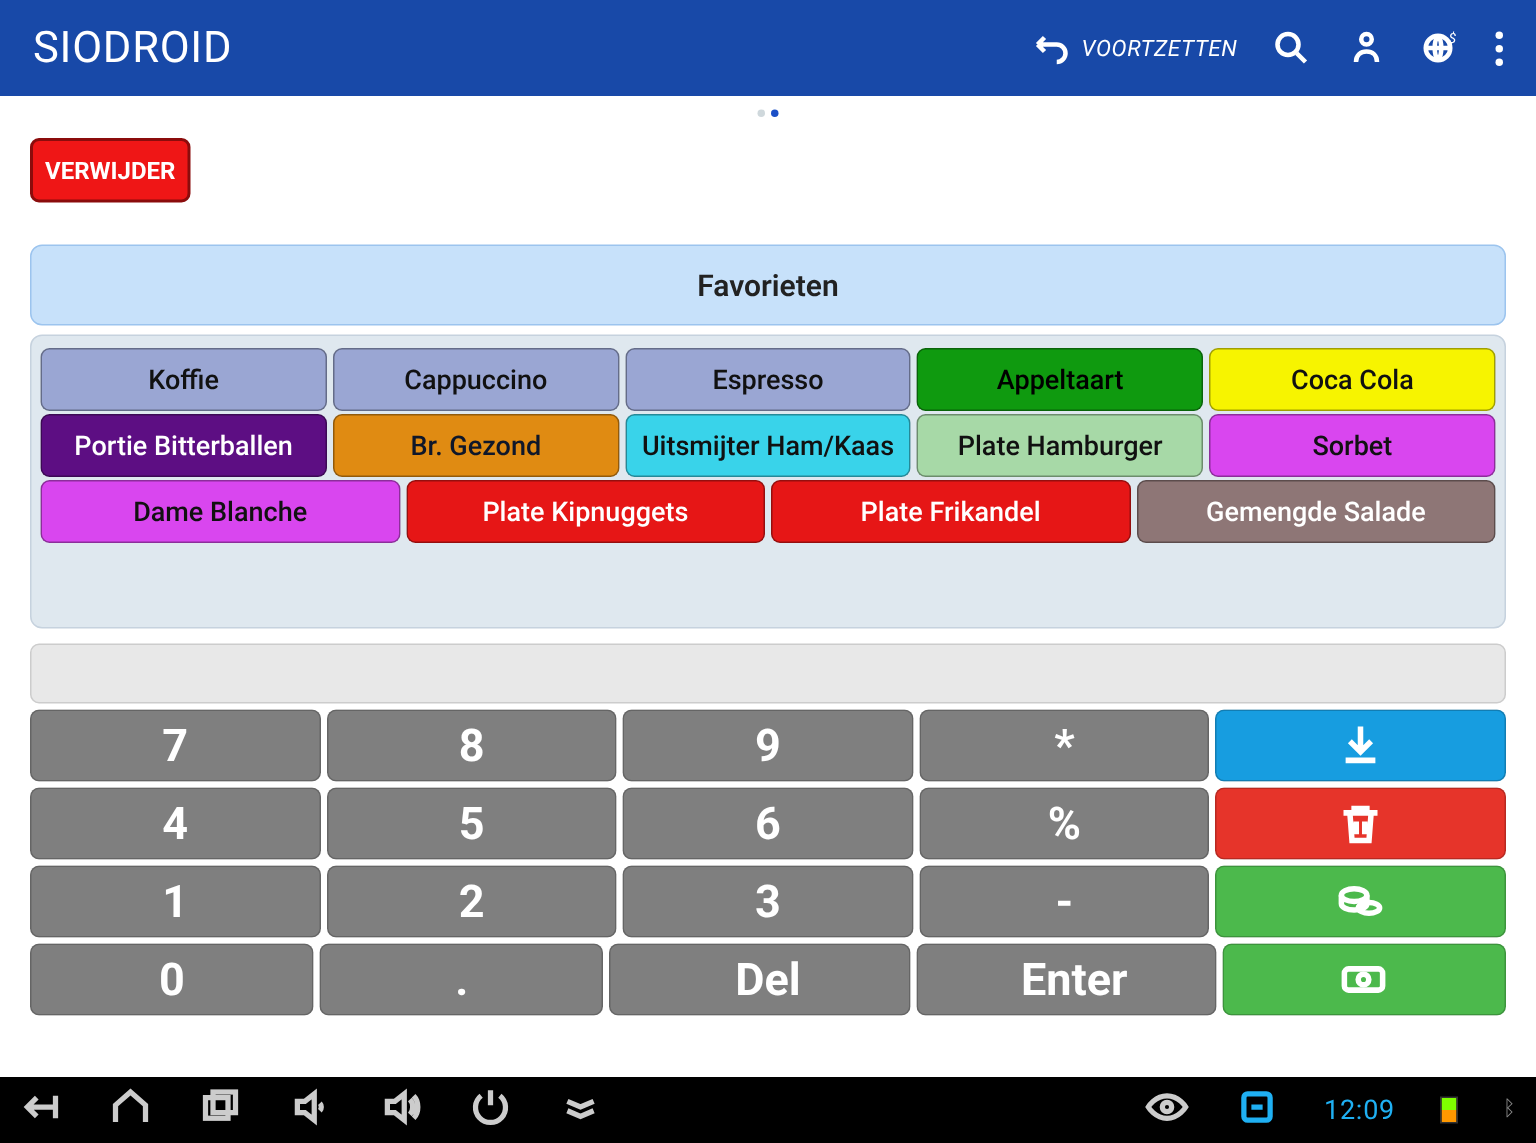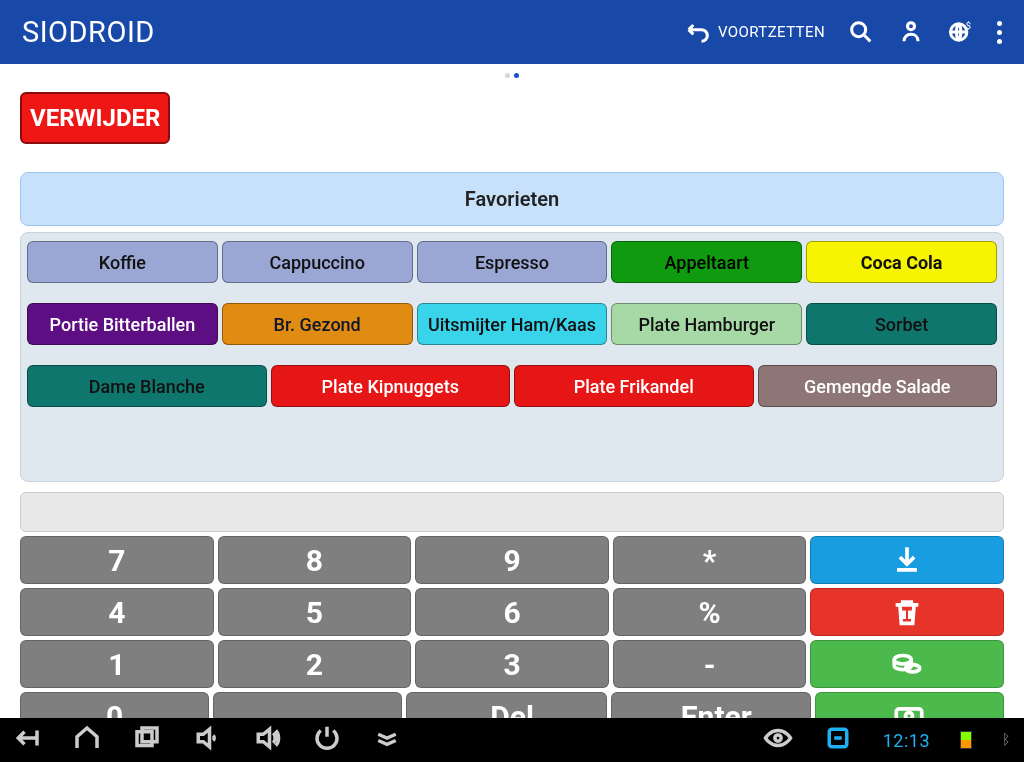--- a/index.html
+++ b/index.html
@@ -7,72 +7,72 @@
 
   
   .appbar {
     height: 64px; width: 100%;
     background: #1849a8;
     display: flex; align-items: center;
     color: #fff; padding: 0 22px;
   }
   .appbar .title { font-size: 29px; letter-spacing: .5px; flex: 0 0 auto; }
   .appbar .spacer { flex: 1 1 auto; }
-  .appbar .action { display: flex; align-items: center; cursor: pointer; margin-left: 22px; }
+  .appbar .action { display: flex; align-items: center; cursor: pointer; margin-left: 22px; font-style: italic; }
   .appbar .action-label { font-size: 15px; margin-left: 6px; letter-spacing: .4px; }
   .appbar svg { width: 28px; height: 28px; stroke: #fff; fill: none; stroke-width: 2.6; }
   .appbar .dots { display:flex; flex-direction:column; gap:4px; }
   .appbar .dots span { width:5px; height:5px; border-radius:50%; background:#fff; }
 
   
   .page-dots { height: 18px; display:flex; justify-content:center; align-items:center; gap:4px; margin-top:2px;}
   .page-dots span { width:5px; height:5px; border-radius:50%; }
   .page-dots .off { background:#cfd8dc; }
   .page-dots .on  { background:#1b50c7; }
 
   
   .content { padding: 0 10px; }
 
   .btn-delete-wrap { padding: 8px 10px 4px; }
   .btn-delete {
-    background:#ef1616; color:#fff; font-size:24px; font-weight:700;
+    background:#ef1616; color:#fff; font-size:16px; font-weight:700;
     padding: 10px 8px; border:2px solid #8b0c0c; border-radius:6px;
     display:inline-block;
   }
 
   .fav-header {
     margin: 24px 10px 6px;
     background:#c7e1fa; border:1px solid #9cc4ee; border-radius:8px;
     text-align:center; font-size:20px; font-weight:600; color:#222;
     padding: 14px 0;
   }
 
   .product-panel {
     margin: 0 10px; background:#dfe8ef; border:1px solid #c6d2de; border-radius:8px;
     padding: 8px 6px 54px;
     position:relative;
   }
-  .product-row { display:flex; gap:4px; margin-bottom:20px; }
+  .product-row { display:flex; gap:4px; margin-bottom:2px; }
   .product {
     flex:1 1 0; height:42px; border:1px solid rgba(0,0,0,.35); border-radius:6px;
     display:flex; align-items:center; justify-content:center;
     font-size:18px; font-weight:500; color:#111; cursor:pointer;
     text-align:center; padding:0 2px;
   }
 
   
   .c-lav   { background:#9aa6d3; }
   .c-green { background:#0f9a0f; color:#000000; }
-  .c-yellow{ background:#f7f400;font-weight:bold; }
+  .c-yellow{ background:#f7f400; }
   .c-darkred{ background:#751512; color:#fff; }
   .c-purple{ background:#5d0e83; color:#fff; }
   .c-orange{ background:#e08b12; color:#0f172a; }
   .c-cyan  { background:#39d3ea; }
   .c-ltgrn { background:#a7d9a7; }
-  .c-pink  { background:#0f766e; }
+  .c-pink  { background:#d946ef; }
   .c-red   { background:#e61616; color:#fff; }
   .c-taupe { background:#8e7676; color:#fff; }
 
   
   .display-bar {
     margin: 10px 10px 4px;
     height:40px; background:#e8e8e8; border:1px solid #ccc; border-radius:6px;
   }
 
   
@@ -280,16 +280,16 @@
         <path d="M2 12s3.5-6 10-6 10 6 10 6-3.5 6-10 6S2 12 2 12z"></path>
         <circle cx="12" cy="12" r="2.5"></circle>
       </svg>
   </div>
   <div class="nav-ico">
     <svg viewBox="0 0 24 24" style="stroke:#1fb0f3">
         <rect x="5" y="5" width="14" height="14" rx="2"></rect>
         <path d="M9 12h6"></path>
       </svg>
   </div>
-  <div class="clock">12:13</div>
+  <div class="clock">12:09</div>
   <div class="tray"></div>
   <div class="bt">ᛒ</div>
 </div>
 
 </body></html>

